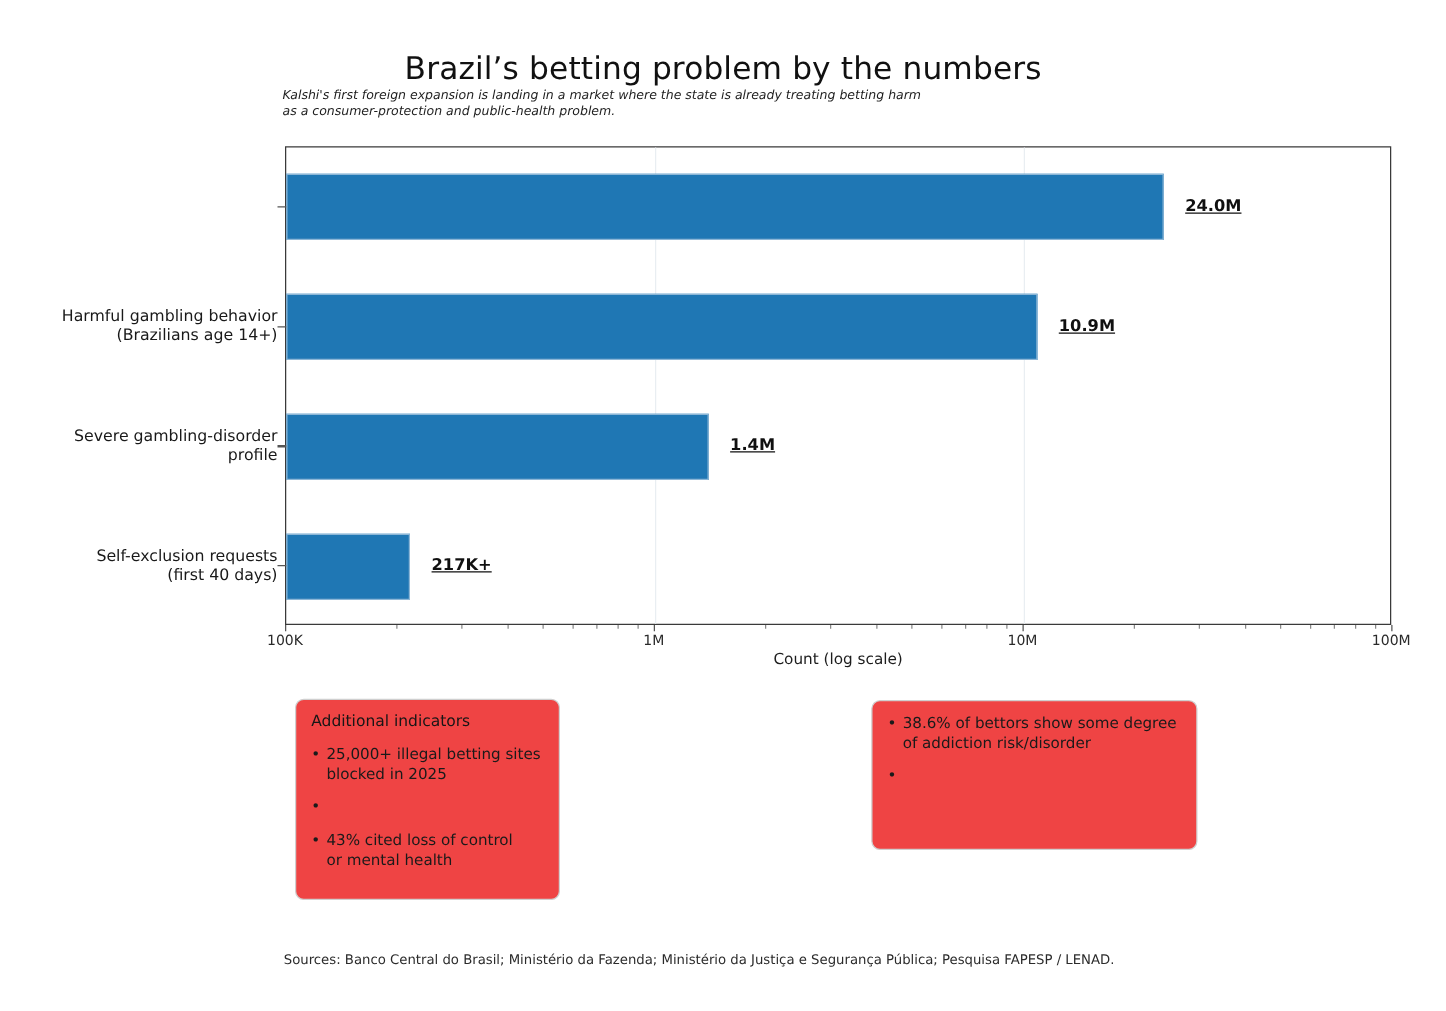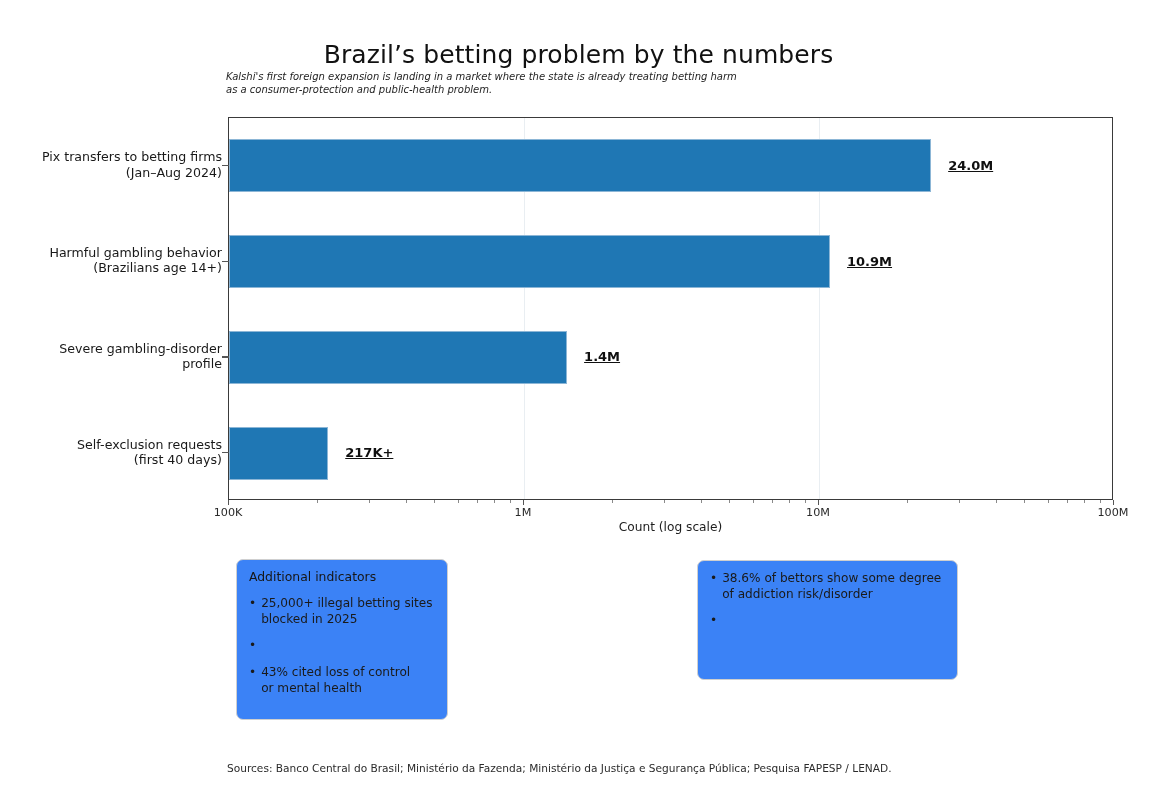--- a/index.html
+++ b/index.html
@@ -135,21 +135,21 @@
     text-align: center;
     font-size: 12.2px;
     color: #1d1d1d;
   }
 
   
   .notebox {
     position: absolute;
     border: 1px solid #cfcfcf;
     border-radius: 7px;
-    background: #3b82f6;
+    background: #ef4444;
     padding: 10px 12px 10px 12px;
   }
   #notebox-left  { left: 236px; top: 559px; width: 212px; height: 161px; }
   #notebox-right { left: 697px; top: 560px; width: 261px; height: 120px; }
 
   .notebox-title {
     font-size: 12.4px;
     color: #161616;
     margin-bottom: 11px;
     line-height: 1.2;
@@ -192,22 +192,20 @@
     </div>
   <div id="bars">
       <div class="bar" style="top: 21.375px; width: 702.162px; height: 53px; background: rgb(31, 119, 180);"></div>
       <div class="bar" style="top: 117.125px; width: 601.041px; height: 53px; background: rgb(31, 119, 180);"></div>
       <div class="bar" style="top: 212.875px; width: 338.108px; height: 53px; background: rgb(31, 119, 180);"></div>
       <div class="bar" style="top: 308.625px; width: 99.2556px; height: 53px; background: rgb(31, 119, 180);"></div>
     </div>
 </div>
 
 <div id="ylabels">
-    <div class="ylabel" style="top: 32.375px;">Pix transfers to betting firms
-(Jan–Aug 2024)</div>
     <div class="ylabel" style="top: 128.125px;">Harmful gambling behavior
 (Brazilians age 14+)</div>
     <div class="ylabel" style="top: 223.875px;">Severe gambling-disorder
 profile</div>
     <div class="ylabel" style="top: 319.625px;">Self-exclusion requests
 (first 40 days)</div>
   </div>
 <div id="yticks">
     <div class="ytick" style="top: 164.875px;"></div>
     <div class="ytick" style="top: 260.625px;"></div>

